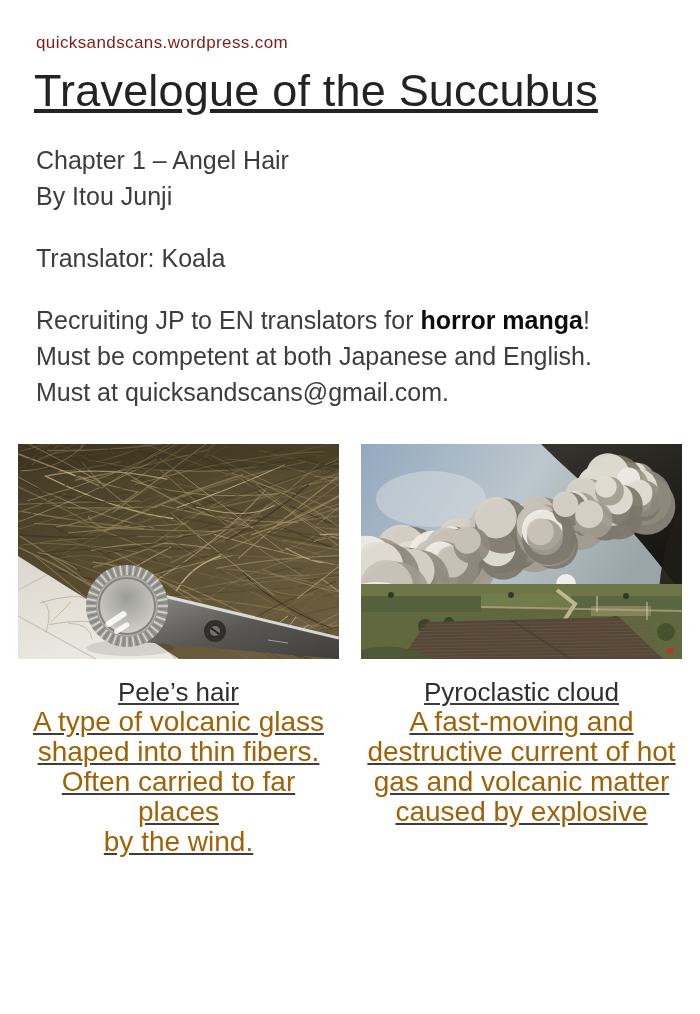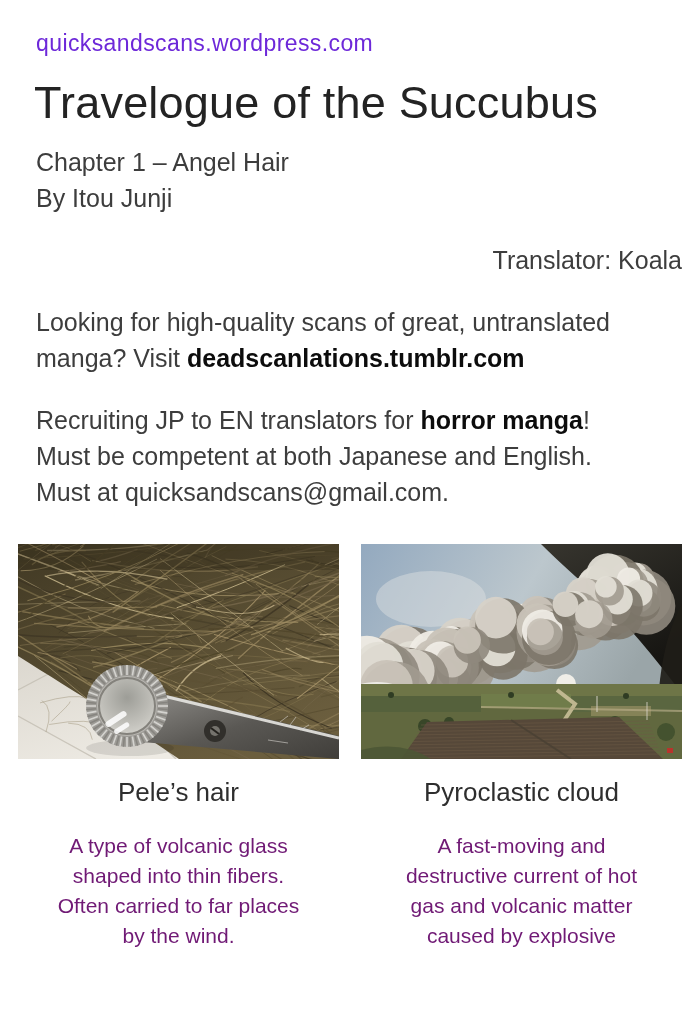--- a/index.html
+++ b/index.html
@@ -3,57 +3,53 @@
 <meta charset="utf-8">
 <style>
   html,body{margin:0;padding:0;background:#ffffff;}
   body{
     width:700px;height:1014px;overflow:hidden;
     font-family:"Liberation Sans", sans-serif;
     color:#3d3d3d;
     -webkit-font-smoothing:antialiased;
   }
   .page{box-sizing:border-box;width:700px;height:1014px;padding:28px 18px 0 36px;}
-  .site-url{font-size:23px;line-height:30px;color:#6d28d9;letter-spacing:.4px;}
-  .title{font-size:45px;line-height:54px;font-weight:400;color:#232323;margin:18px 0 0 -2px;letter-spacing:.2px;}
-  .meta{margin-top:14px;font-size:25px;line-height:36px;color:#3d3d3d;}
-  .credits{margin-top:26px;font-size:25px;line-height:36px;color:#3d3d3d;text-align:right;}
+  .site-url{font-size:17px;line-height:30px;color:#7f1d1d;letter-spacing:.4px;}
+  .title{font-size:45px;line-height:54px;font-weight:400;color:#232323;margin:6px 0 0 -2px;letter-spacing:.2px;text-decoration:underline;}
+  .meta{margin-top:24px;font-size:25px;line-height:36px;color:#3d3d3d;}
+  .credits{margin-top:26px;font-size:25px;line-height:36px;color:#3d3d3d;}
   .para{margin:26px 0 0 0;font-size:25px;line-height:36px;color:#3d3d3d;}
   .para .line{display:block;white-space:nowrap;}
   .line{display:block;}
   b{font-weight:700;color:#0c0c0c;}
   .figures{display:flex;gap:22px;margin:34px 0 0 -18px;width:664px;}
-  figure{margin:0;flex:1;min-width:0;}
+  figure{margin:0;flex:1;min-width:0;text-decoration:underline;}
   .photo{height:215px;overflow:hidden;background:#d8d5ce;}
   .photo svg{display:block;width:100%;height:100%;}
   figcaption{text-align:center;}
   .cap-title{margin-top:18px;font-size:26px;line-height:30px;color:#2e2e2e;}
-  .cap-body{margin-top:24px;font-size:21px;line-height:30px;color:#701a75;}
+  .cap-body{margin-top:0;font-size:28px;line-height:30px;color:#a16207;}
 </style>
 </head>
 <body>
 
 <main class="page">
 
   <div class="site-url">quicksandscans.wordpress.com</div>
   <h1 class="title">Travelogue of the Succubus</h1>
 
   <div class="meta">
     <span class="line">Chapter 1 – Angel Hair</span>
     <span class="line">By Itou Junji</span>
   </div>
 
   <div class="credits">
     <span class="line">Translator: Koala</span>
   </div>
 
-  <p class="para">
-    <span class="line">Looking for high-quality scans of great, untranslated</span>
-    <span class="line"><span>manga? Visit </span><b>deadscanlations.tumblr.com</b></span>
-  </p>
 
   <p class="para">
     <span class="line"><span>Recruiting JP to EN translators for </span><b>horror manga</b><span>!</span></span>
     <span class="line">Must be competent at both Japanese and English.</span>
     <span class="line">Must at quicksandscans@gmail.com.</span>
   </p>
 
   <div class="figures">
 
     <figure>

